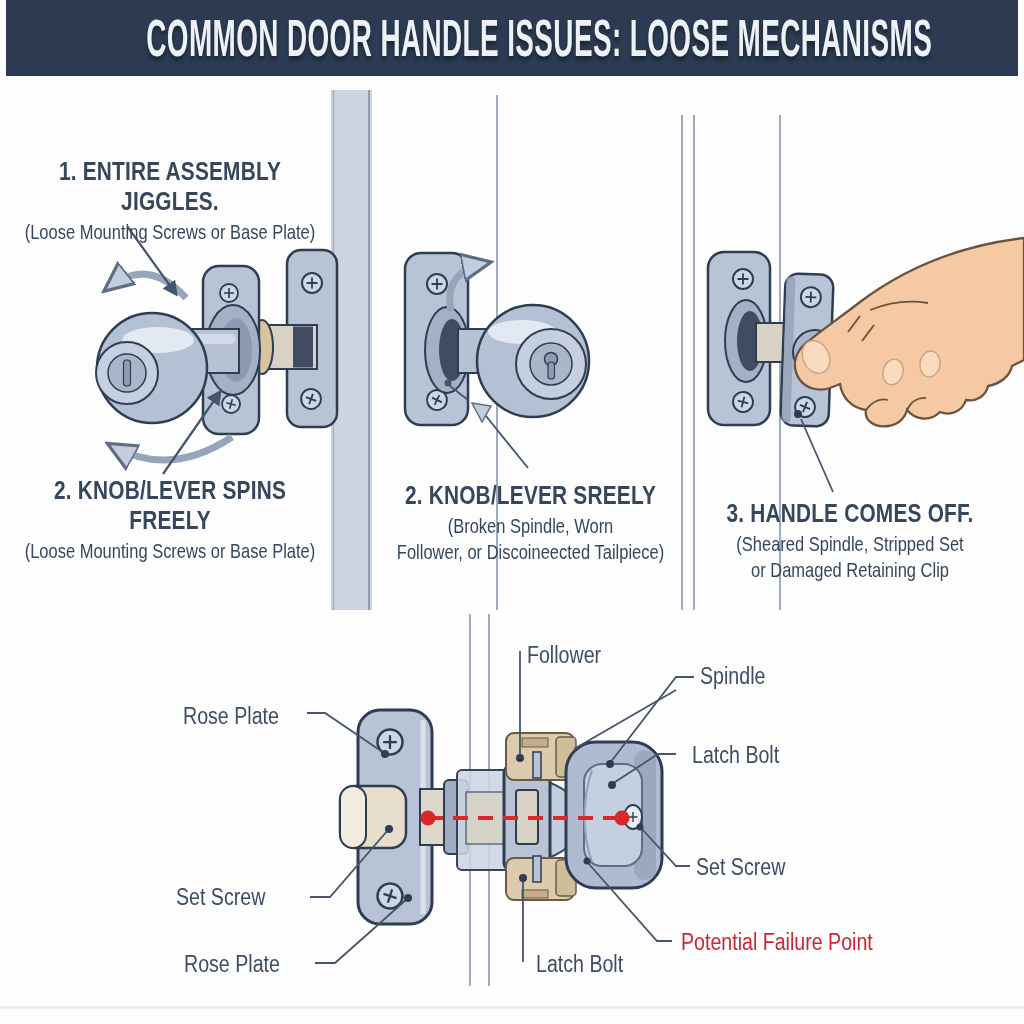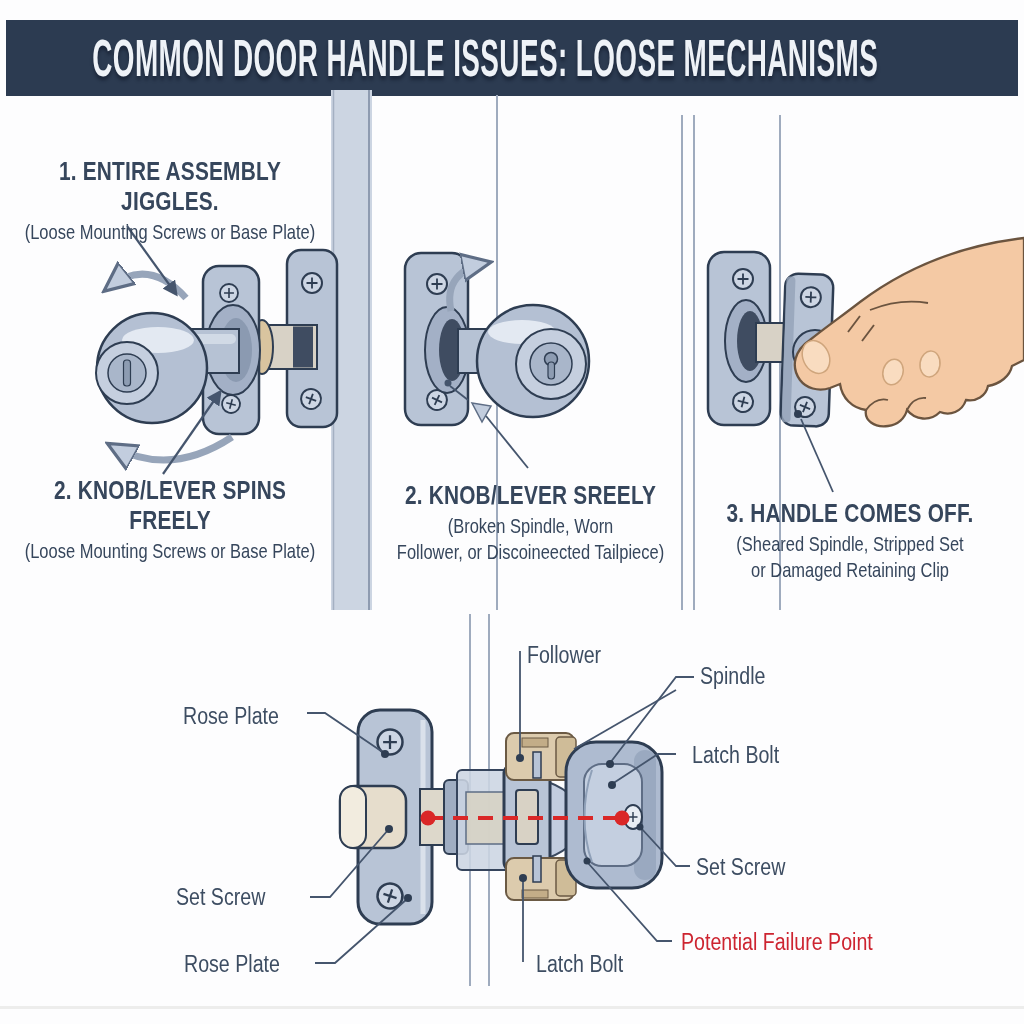--- a/index.html
+++ b/index.html
@@ -1,19 +1,19 @@
 <!DOCTYPE html>
 <html><head>
 <meta charset="utf-8">
 <style>
   html,body{margin:0;padding:0;background:#e8e8e8;}
   .stage{position:relative;width:1024px;height:1024px;background:#fdfdfe;overflow:hidden;
          font-family:"Liberation Sans",sans-serif;}
-  .banner{position:absolute;left:6px;top:20px;right:6px;height:76px;background:#2c3b51;
-          display:flex;align-items:center;justify-content:flex-start;}
+  .banner{position:absolute;left:6px;top:0;right:6px;height:76px;background:#2c3b51;
+          display:flex;align-items:center;justify-content:flex-end;}
   .banner span{display:inline-block;font-weight:bold;font-size:34px;color:#eef2f7;
           transform:scale(.82,1.5);letter-spacing:.5px;white-space:nowrap;
           text-shadow:0 3px 3px rgba(8,16,30,.45);}
   .art{position:absolute;left:0;top:0;}
   .tb{position:absolute;text-align:center;color:#36465c;transform:scale(.97,1.16);transform-origin:50% 0;}
   .tb .t{font-weight:bold;font-size:21.5px;line-height:1.2;letter-spacing:.2px;}
   .tb .s{font-size:17px;line-height:1.28;margin-top:2px;}
   .plabel{position:absolute;font-size:20px;color:#3d4d62;transform:scale(.98,1.15);
           transform-origin:0 0;white-space:nowrap;}
   .plabel.red{color:#cd2430;}

